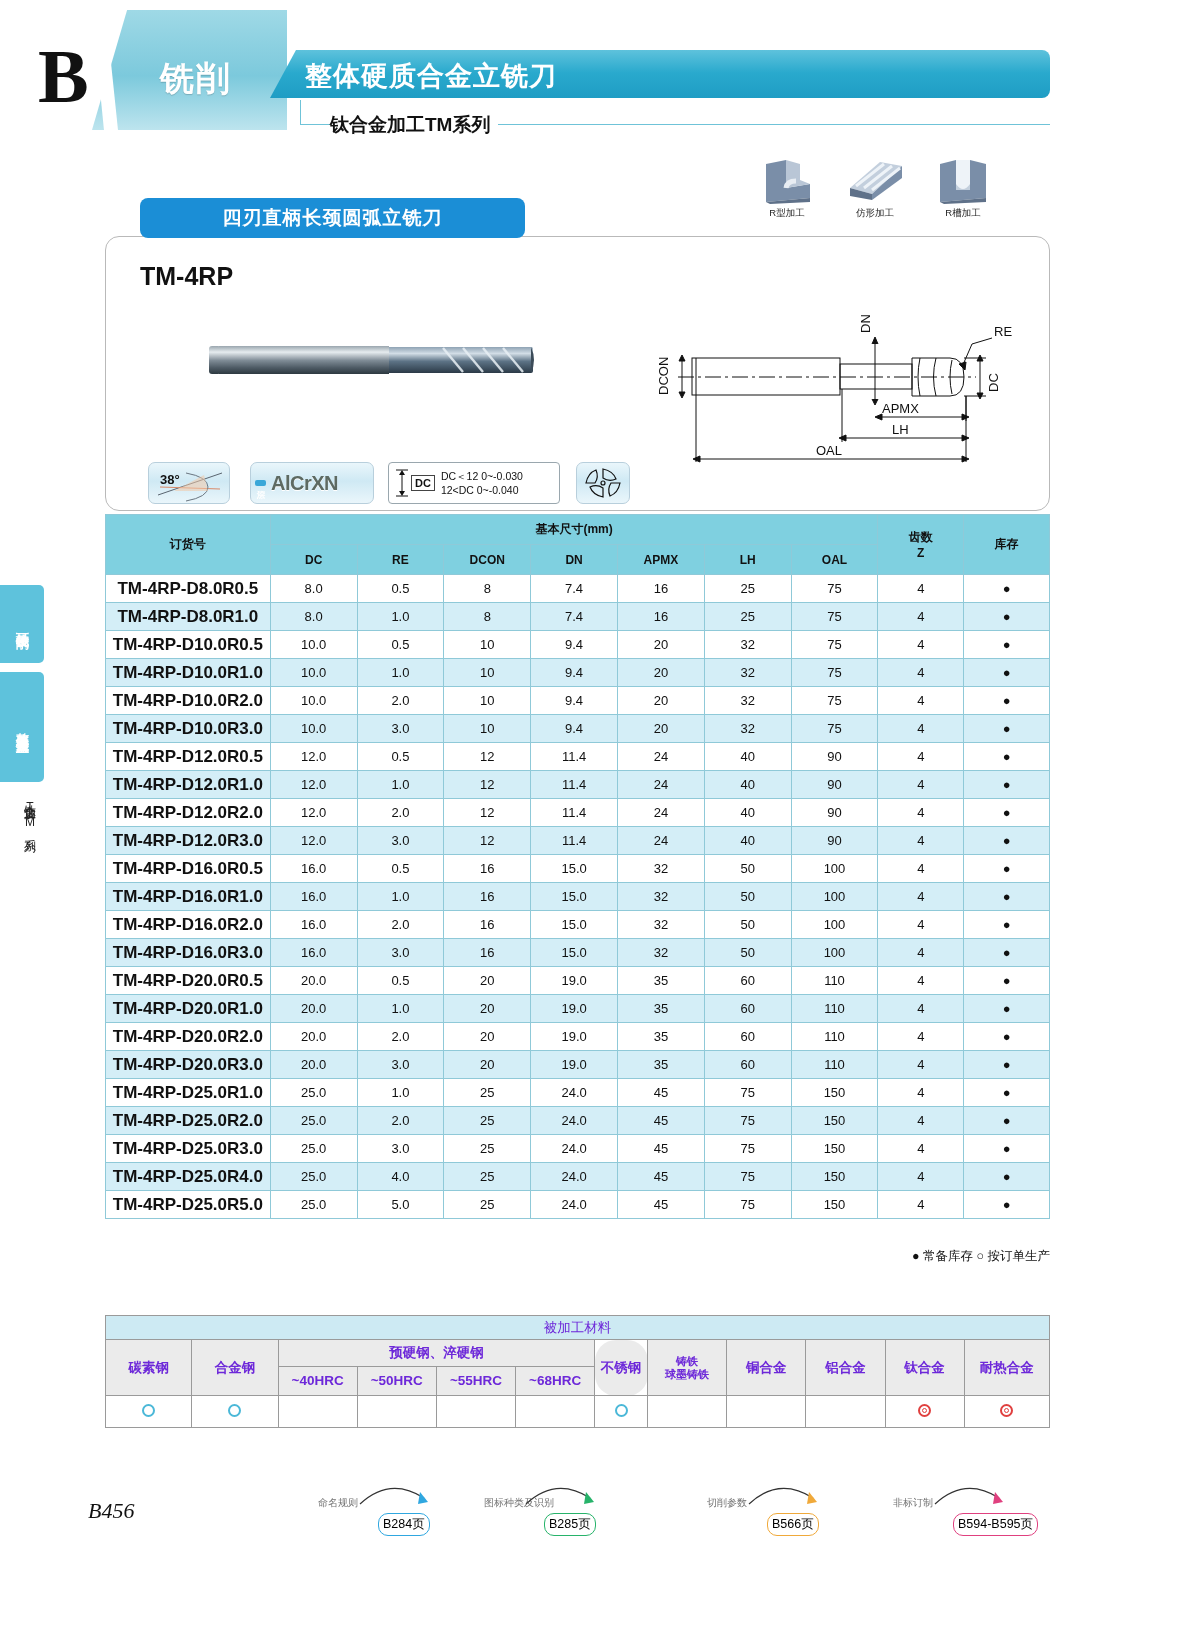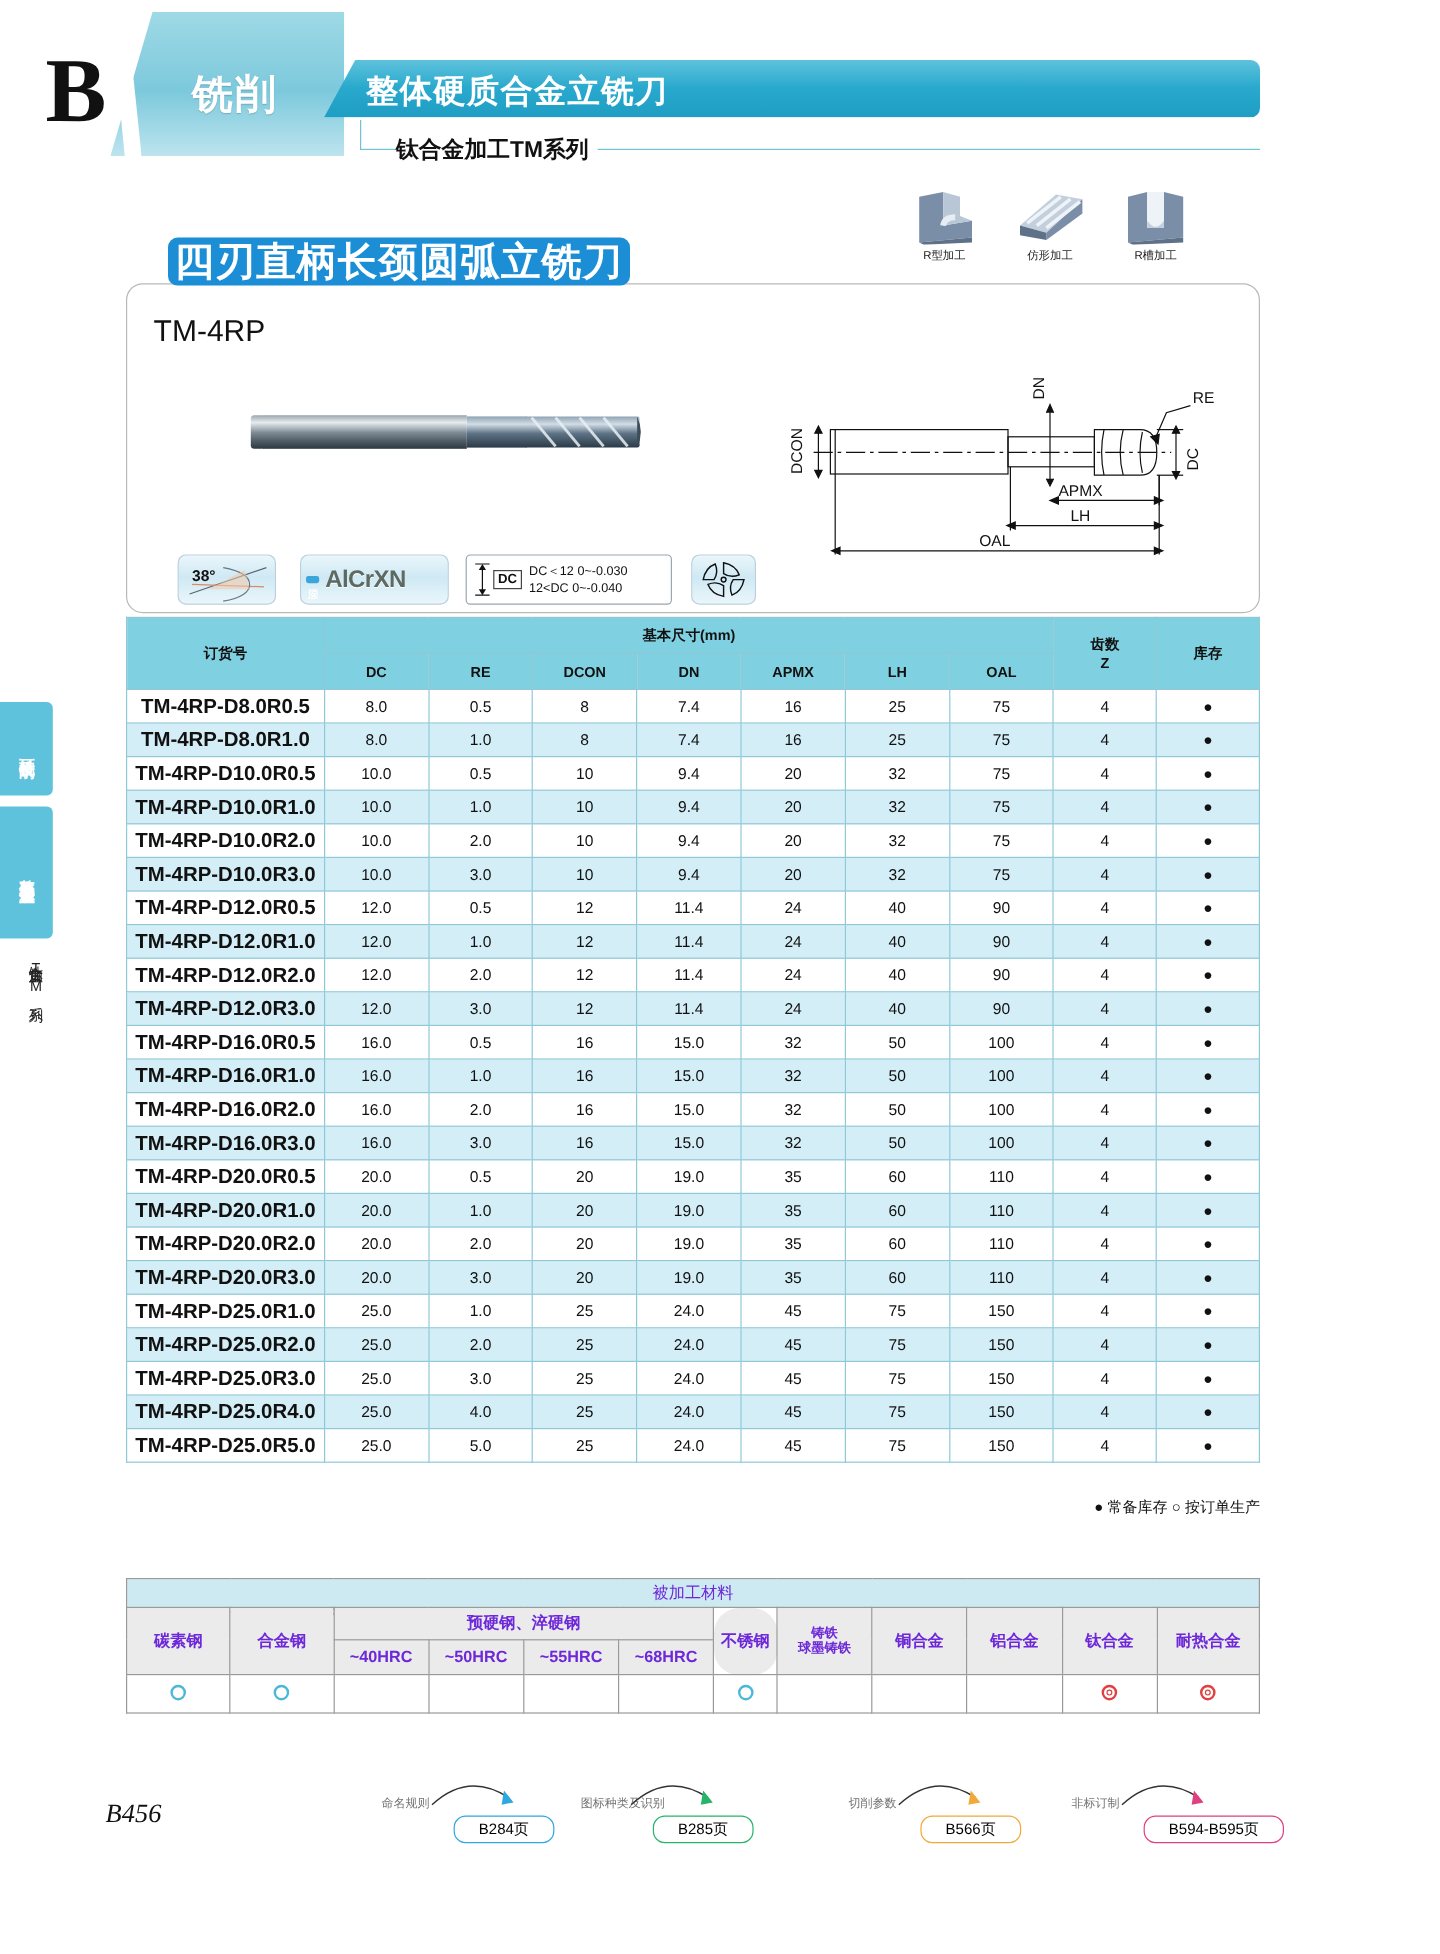--- a/index.html
+++ b/index.html
@@ -77,28 +77,28 @@
   .appicon { position:absolute; width:78px; text-align:center; }
   .appicon .glyph { height:48px; display:block; }
   .appicon .lbl { font-size:9.5px; color:#222; display:block; margin-top:1px; }
 
   
   .pill {
     position:absolute; left:140px; top:198px; width:385px; height:40px;
     background:#1b8ed6; border-radius:8px;
     display:flex; align-items:center; justify-content:center;
   }
-  .pill span { color:#fff; font-size:33px; font-weight:700; letter-spacing:1px; }
+  .pill span { color:#fff; font-size:19px; font-weight:700; letter-spacing:1px; }
   .pbox {
     position:absolute; left:105px; top:236px; width:945px; height:275px;
     border:1px solid #b9b9b9; border-radius:14px; background:#fff;
   }
   .pcode {
-    position:absolute; left:128px; top:262px;
-    font-size:25px; font-weight:400; color:#111;
+    position:absolute; left:140px; top:262px;
+    font-size:25px; font-weight:700; color:#111;
   }
 
   
   .toolphoto { position:absolute; left:205px; top:335px; width:335px; height:50px; }
 
   
   .badges { position:absolute; left:148px; top:462px; height:44px; }
   .badge {
     position:absolute; height:42px; border-radius:7px;
     border:1px solid #b8cfdc;
@@ -159,21 +159,21 @@
     border:1px solid #9a9a9a; text-align:center; padding:0;
   }
   .mtable2 .top { background:#cdeaf3; height:24px; font-weight:400; font-size:13.5px; }
   .mtable2 .hcell { background:#ebebeb; font-size:13.5px; }
   .mtable2 .vcell { height:32px; background:#fff; }
 
   
   .flink { position:absolute; font-size:10px; color:#737373; }
   .fpill {
     position:absolute; border-radius:10px; background:#fff;
-    font-size:12.5px; text-align:center; padding:2px 20px;
+    font-size:12.5px; text-align:center; padding:2px 4px;
     white-space:nowrap;
   }
   .pageno {
     position:absolute; left:88px; top:1498px;
     font-family:"Liberation Serif", serif; font-style:italic;
     font-size:22px; color:#111;
   }
 </style>
 </head>
 <body>

